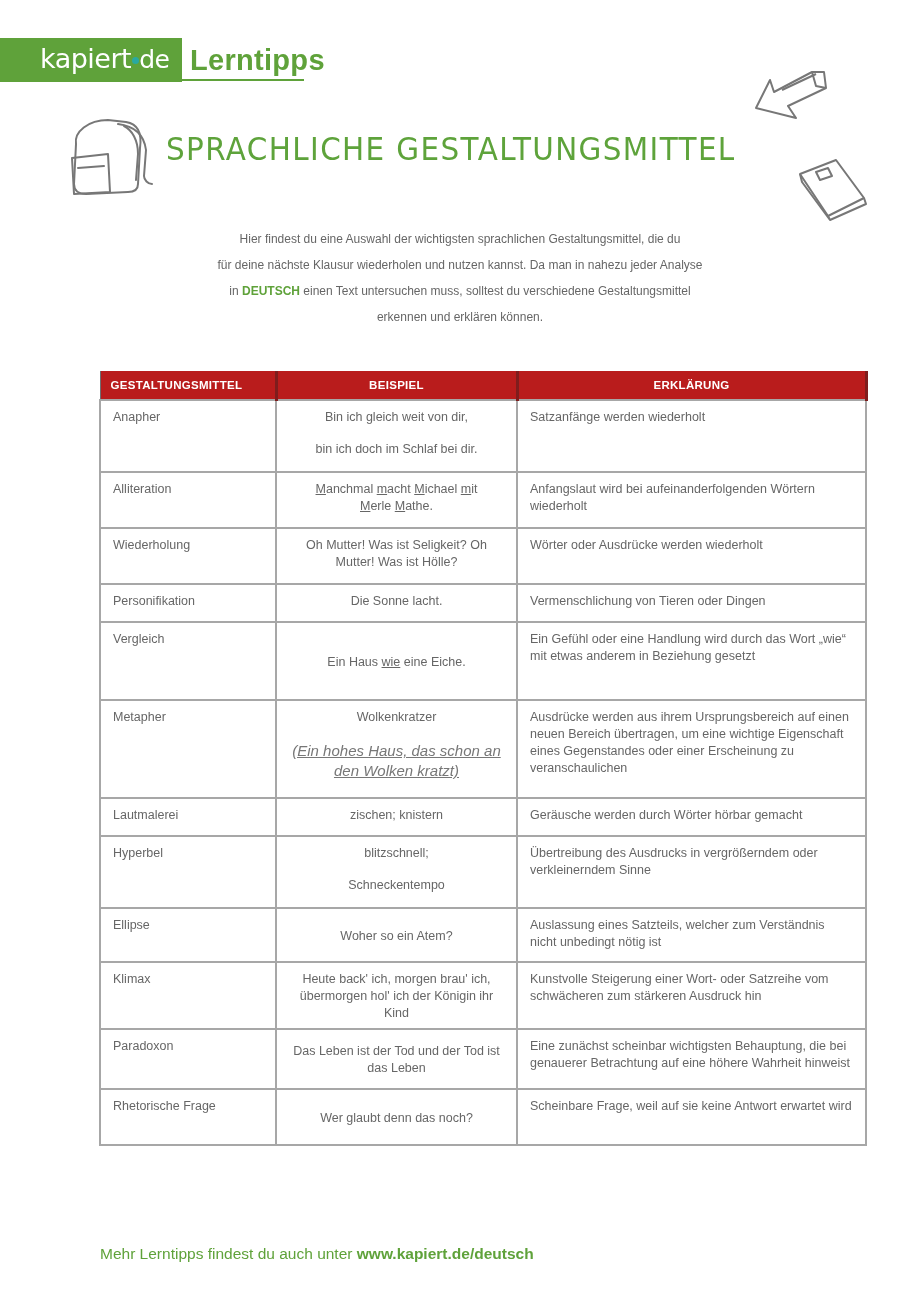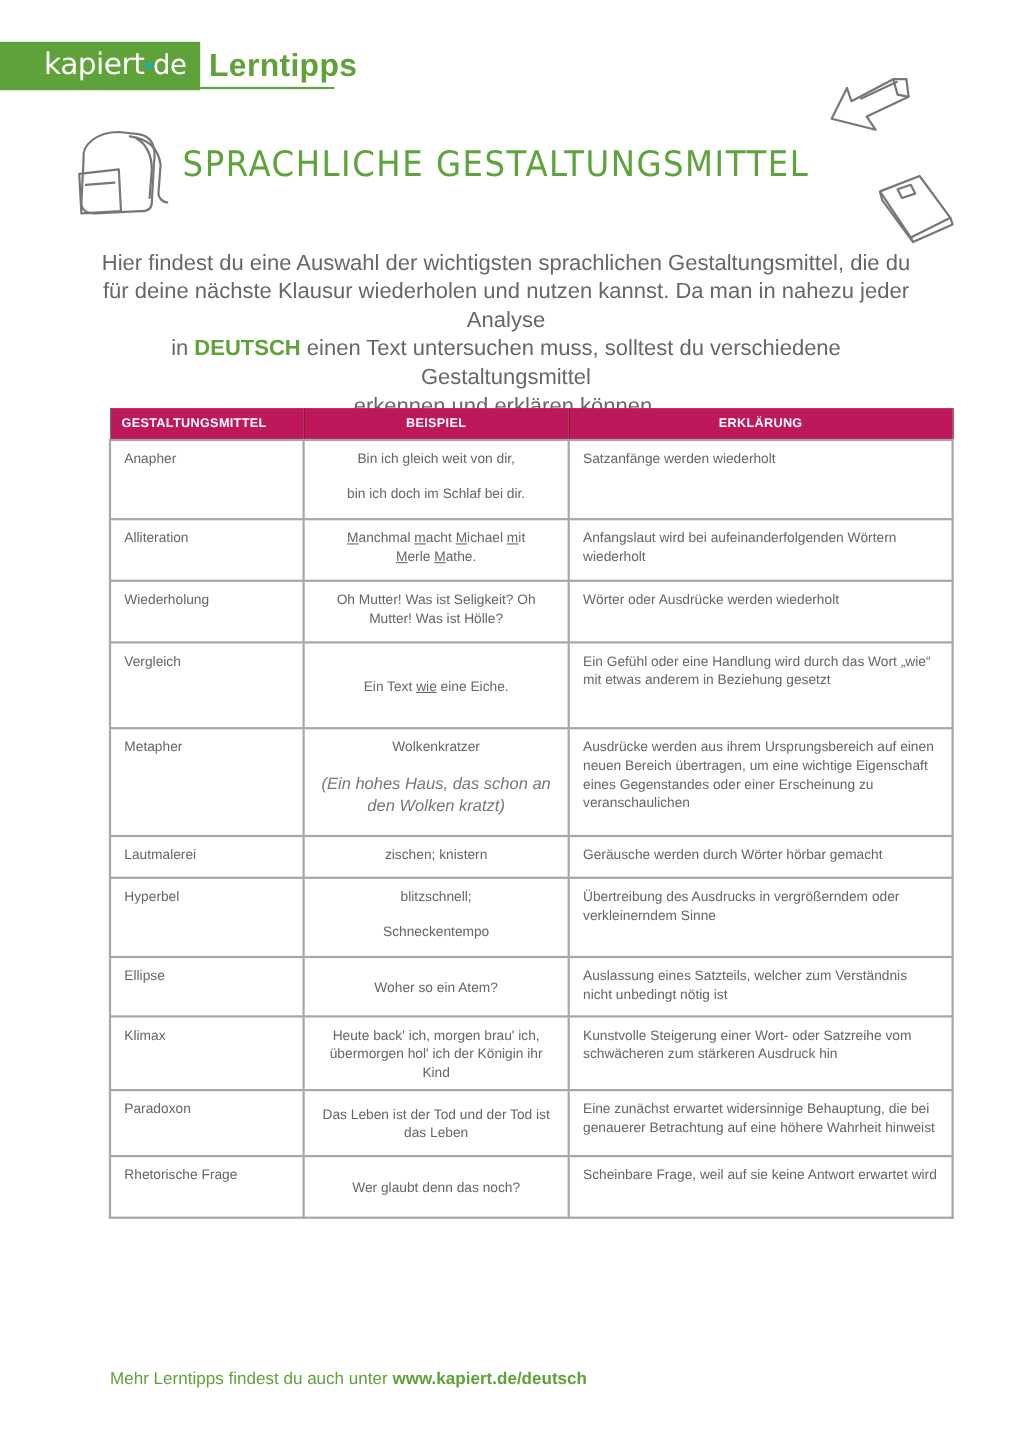--- a/index.html
+++ b/index.html
@@ -14,33 +14,33 @@
   .brand-label { position:absolute; left:190px; top:44px; font-size:29px; font-weight:bold; color:#5fa23a; letter-spacing:0.3px; }
   .brand-underline { position:absolute; left:182px; top:79px; width:122px; height:2px; background:#5fa23a; }
 
   .title { position:absolute; left:166px; top:130px; font-family:"DejaVu Sans", sans-serif;
            font-size:32px; color:#5ea33b; letter-spacing:1.5px; transform:scaleX(0.92); transform-origin:left; }
 
   .deco { position:absolute; }
   .deco svg { display:block; }
 
   .intro { position:absolute; left:90px; top:226px; width:740px; text-align:center;
-           font-size:20px; line-height:26px; color:#666; }
+           font-size:12px; line-height:26px; color:#666; }
   .intro .hl { color:#5fa23a;font-weight:bold; }
 
   table.gm { position:absolute; left:99px; top:371px; width:766px; border-collapse:collapse;
              font-size:12.5px; color:#666; table-layout:fixed; }
-  table.gm th { background:#be185d; color:#fff; font-size:11.5px; font-weight:bold; height:28px; padding:0 10px;
-                letter-spacing:0.3px; border-left:1px solid #6e6e70; border-right:1px solid #7f1d1d; }
+  table.gm th { background:#b91c1c; color:#fff; font-size:11.5px; font-weight:bold; height:28px; padding:0 10px;
+                letter-spacing:0.3px; border-left:1px solid #6e6e70; border-right:3px solid #7f1d1d; }
   table.gm th.c1 { text-align:left; }
   table.gm td { border:2px solid #a7a7a7; vertical-align:top; padding:8px 12px 6px 12px; line-height:17px; }
   table.gm td.c2 { text-align:center;margin-left:12px; }
   table.gm td.c2 .ex { display:block; }
   table.gm td.c2 .gap { display:block; height:15px; }
-  table.gm td.c2 .it { font-style:italic; font-size:15px; line-height:20px; color:#777; }
+  table.gm td.c2 .it { font-style:italic; font-size:15px; line-height:20px; color:#777;text-decoration:underline; }
   .u { text-decoration:underline; }
   .vmid { vertical-align:middle !important; }
 
   .footer { position:absolute; left:100px; top:1245px; font-size:15.5px; color:#5fa23a; }
   .footer b { font-weight:bold; }
 </style>
 </head>
 <body>
 
 <div class="brand-bar"></div>
@@ -115,24 +115,29 @@
       </td>
       <td>Anfangslaut wird bei aufeinanderfolgenden Wörtern wiederholt</td>
     </tr>
 
     <tr style="height:56px">
       <td>Wiederholung</td>
       <td class="c2">Oh Mutter! Was ist Seligkeit? Oh Mutter! Was ist Hölle?</td>
       <td>Wörter oder Ausdrücke werden wiederholt</td>
     </tr>
 
+    <tr style="height:38px">
+      <td>Personifikation</td>
+      <td class="c2">Die Sonne lacht.</td>
+      <td>Vermenschlichung von Tieren oder Dingen</td>
+    </tr>
 
     <tr style="height:78px">
       <td>Vergleich</td>
-      <td class="c2 vmid"><span>Ein Text </span><span class="u">wie</span><span> eine Eiche.</span></td>
+      <td class="c2 vmid"><span>Ein Haus </span><span class="u">wie</span><span> eine Eiche.</span></td>
       <td>Ein Gefühl oder eine Handlung wird durch das Wort „wie“ mit etwas anderem in Beziehung gesetzt</td>
     </tr>
 
     <tr style="height:98px">
       <td>Metapher</td>
       <td class="c2">
         <span class="ex">Wolkenkratzer</span>
         <span class="gap"></span>
         <span class="ex it">(Ein hohes Haus, das schon an den Wolken kratzt)</span>
       </td>
@@ -164,21 +169,21 @@
     <tr style="height:60px">
       <td>Klimax</td>
       <td class="c2">Heute back' ich, morgen brau' ich, übermorgen hol' ich der Königin ihr Kind</td>
       <td>Kunstvolle Steigerung einer Wort- oder Satzreihe vom schwächeren zum stärkeren Ausdruck hin</td>
     </tr>
 
 
     <tr style="height:60px">
       <td>Paradoxon</td>
       <td class="c2 vmid">Das Leben ist der Tod und der Tod ist das Leben</td>
-      <td>Eine zunächst erwartet widersinnige Behauptung, die bei genauerer Betrachtung auf eine höhere Wahrheit hinweist</td>
+      <td>Eine zunächst scheinbar wichtigsten Behauptung, die bei genauerer Betrachtung auf eine höhere Wahrheit hinweist</td>
     </tr>
 
     <tr style="height:56px">
       <td>Rhetorische Frage</td>
       <td class="c2 vmid">Wer glaubt denn das noch?</td>
       <td>Scheinbare Frage, weil auf sie keine Antwort erwartet wird</td>
     </tr>
   </tbody>
 </table>
 

